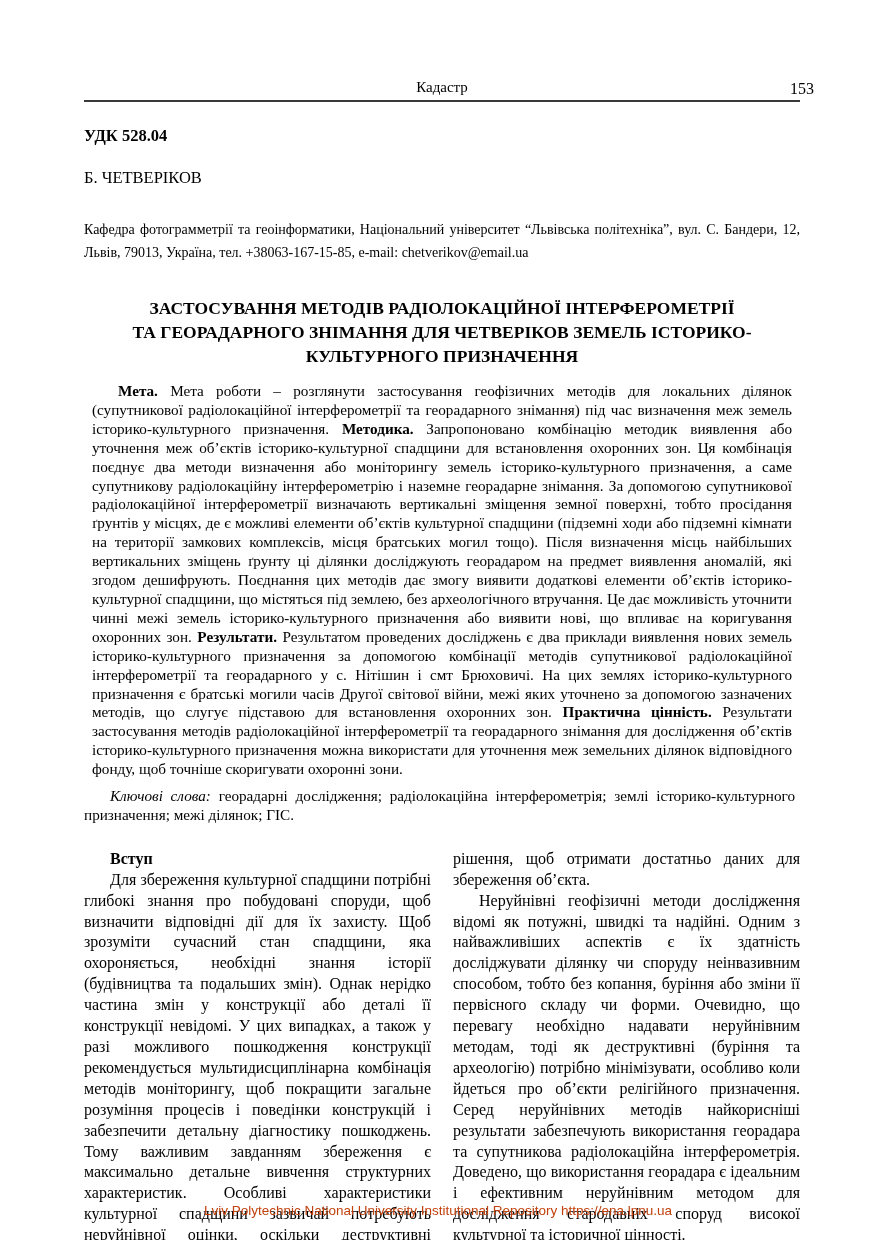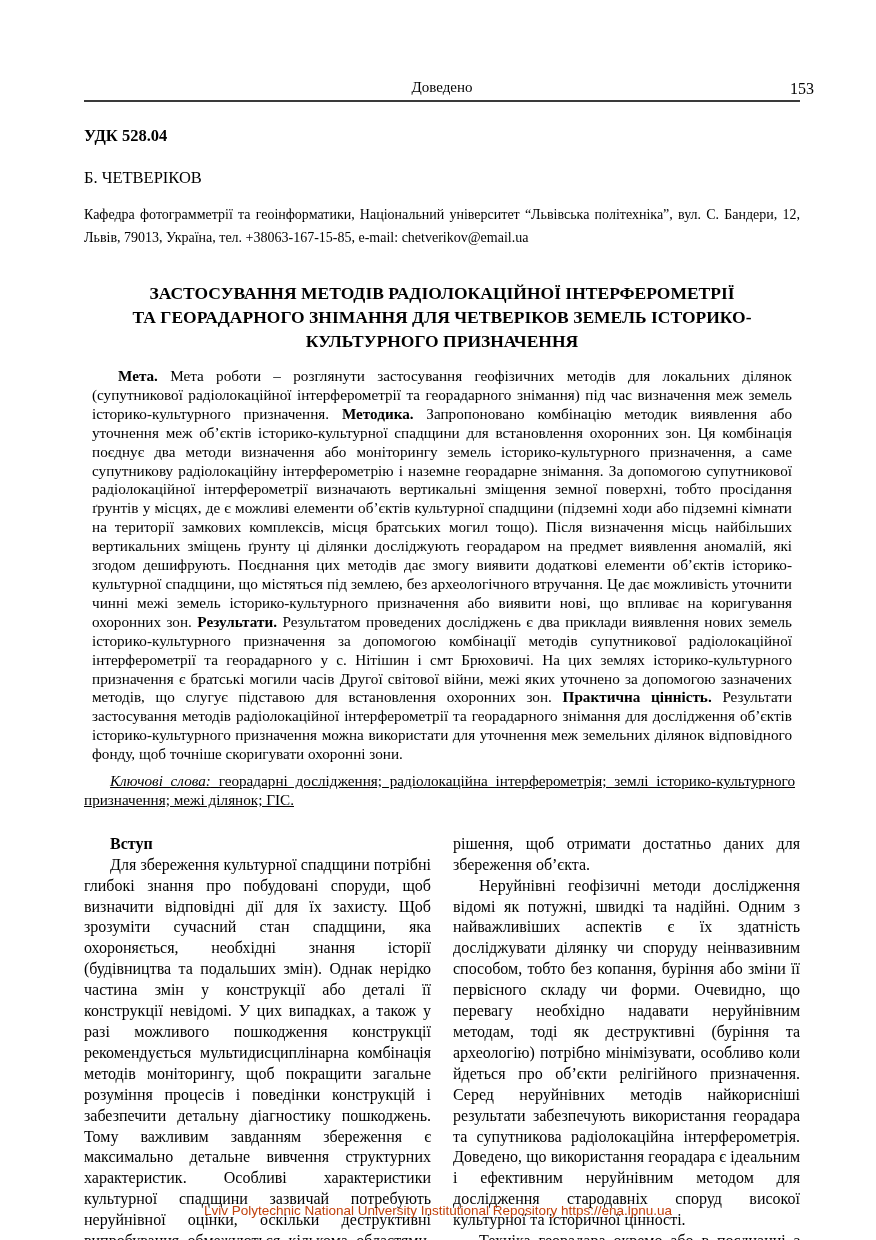--- a/index.html
+++ b/index.html
@@ -36,21 +36,21 @@
     font-size: 16px;
   }
   
   .udc {
     font-weight: bold;
     font-size: 16.5px;
     margin: 0 0 22px 0;
   }
   .author {
     font-size: 16.5px;
-    margin: 0 0 15px 0;
+    margin: 0 0 30px 0;
   }
   .affiliation {
     font-size: 14px;
     line-height: 23px;
     text-align: justify;
     margin: 0 0 32px 0;
   }
   
   .article-title {
     text-align: center;
@@ -67,21 +67,20 @@
     text-indent: 26px;
     margin: 8px;
   }
   .abstract .b { font-weight: bold; }
   .keywords {
     font-size: 15.2px;
     line-height: 18.9px;
     text-align: justify;
     text-indent: 26px;
     margin: 0 5px 0 0;
-    text-decoration: underline;
   }
   .keywords .i { font-style: italic; }
   
   .columns {
     display: flex;
     gap: 22px;
     margin-top: 24px;
   }
   .col {
     flex: 1 1 0;
@@ -110,21 +109,21 @@
     font-size: 13.5px;
     color: #c2410c;
   }
 </style>
 </head>
 <body>
 
 <div class="page">
 
   <div class="running-head">
-    <span class="head-title">Доведено</span>
+    <span class="head-title">Кадастр</span>
     <span class="page-num">153</span>
   </div>
 
   <p class="udc">УДК 528.04</p>
 
   <p class="author">Б. ЧЕТВЕРІКОВ</p>
 
   <p class="affiliation">Кафедра фотограмметрії та геоінформатики, Національний університет “Львівська політехніка”, вул. С. Бандери, 12, Львів, 79013, Україна,  тел. +38063-167-15-85, e-mail: chetverikov@email.ua</p>
 
   <div class="article-title">

